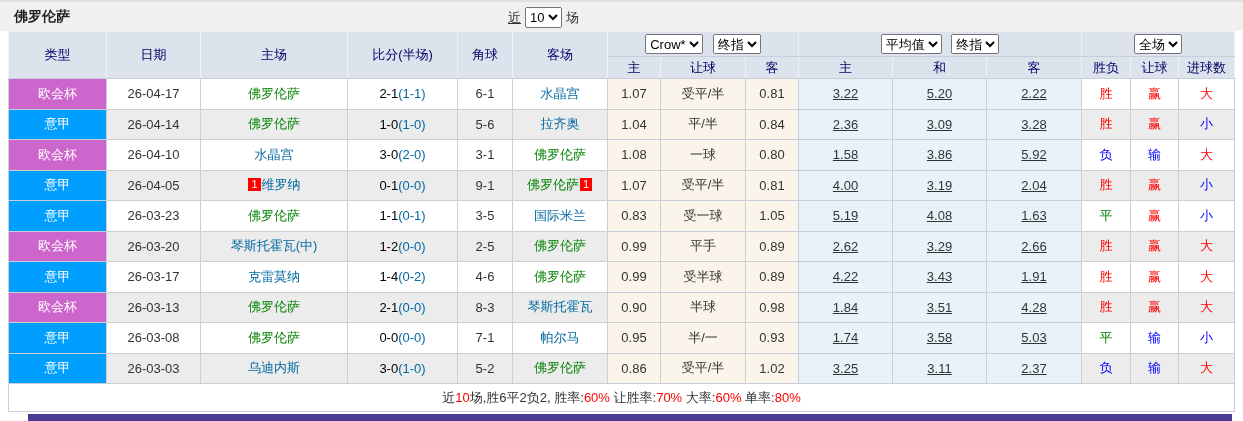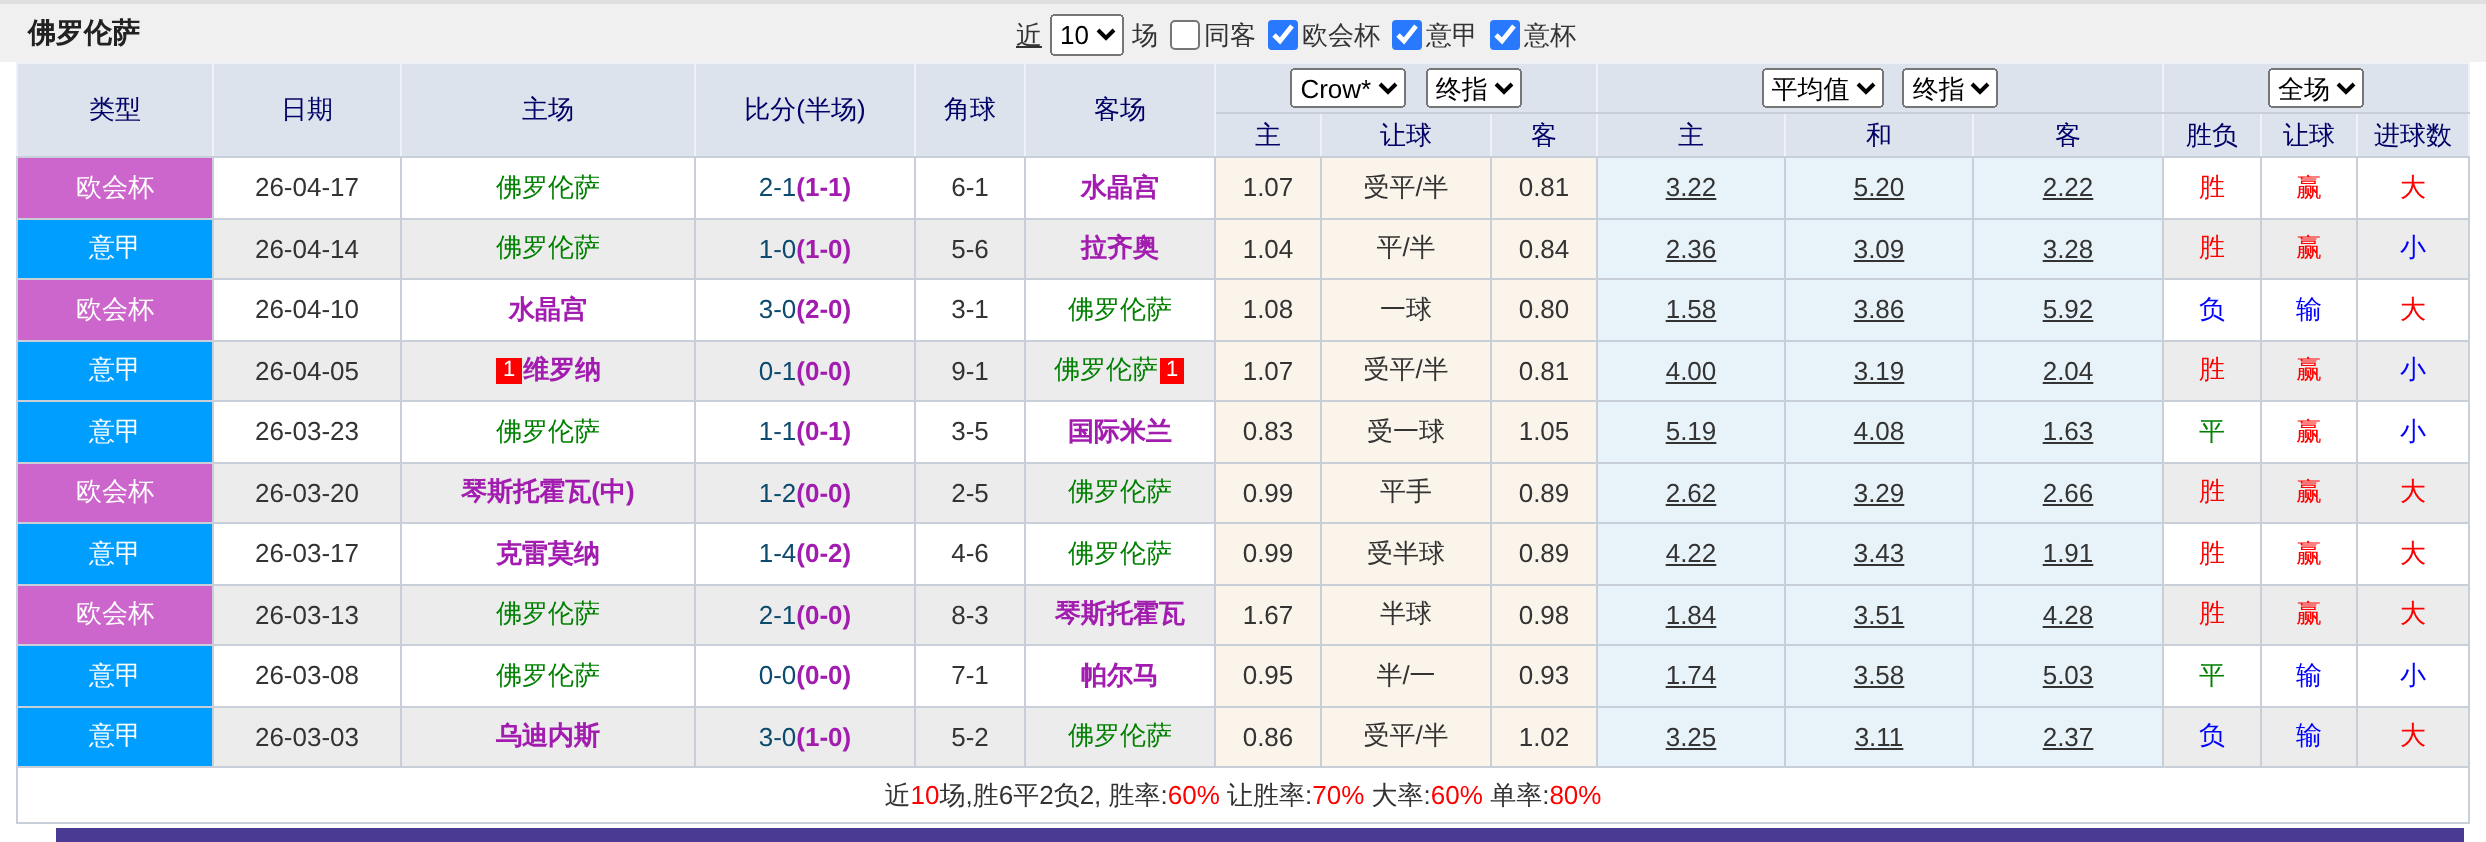--- a/index.html
+++ b/index.html
@@ -29,59 +29,41 @@
     border-color:#eef1f6; border-bottom-color:#c9cfd9; }
   thead tr.selrow th { height:25px; }
   thead tr.subrow th { height:22px; }
   thead select { font-size:13px; height:20px; margin:0 3px; }
   tbody td { height:30.5px; background:#fff; }
   tbody tr.stripe td { background:#ececec; }
   td.type { color:#fff; }
   td.odds { background:#faf4eb !important;margin-top:16px; }
   td.avg  { background:#e8f3f9 !important;text-decoration:underline; }
   .green { color:#008000; }
-  .dark  { color:#a21caf;font-weight:bold; }
+  .dark  { color:#0369a1; }
   .red-badge { display:inline-block; background:#ff0000; color:#fff;
     font-size:11px; line-height:13px; padding:0 3px; margin:0 1px;
     vertical-align:1px; }
-  .ft { color:#0c4a6e;margin-top:18px; }
+  .ft { color:#000000;margin-top:18px; }
   tfoot td { height:28px; background:#fff; font-size:13px; }
   .seg-r { color:#ff0000; } .seg-d { color:#333; }
 
   
   .bottom-bar { position:absolute; left:28px; top:414px; width:1204px;
     height:7px; background:#4a3a93; }
 </style>
 </head>
 <body>
 
 <div class="topbar">
   <span class="team-title">佛罗伦萨</span>
   <div class="controls">
     <span class="near">近</span>
     <select><option>10</option></select>
     <span>场</span>
-    <span class="cbgroup">
-        <label>
-          <input type="checkbox" style="">
-          <span>同客</span>
-        </label>
-        <label>
-          <input type="checkbox" checked="" style="">
-          <span>欧会杯</span>
-        </label>
-        <label>
-          <input type="checkbox" checked="" style="">
-          <span>意甲</span>
-        </label>
-        <label>
-          <input type="checkbox" checked="" style="">
-          <span>意杯</span>
-        </label>
-      </span>
   </div>
 </div>
 
 <table>
   <colgroup>
     <col style="width:98px">
       <col style="width:94px">
       <col style="width:147px">
     <col style="width:110px">
       <col style="width:55px">
@@ -248,21 +230,21 @@
         <td style="color: rgb(255, 0, 0);">赢</td>
         <td style="color: rgb(255, 0, 0);">大</td>
       </tr>
       <tr class="stripe">
         <td class="type" style="background: rgb(204, 102, 204);">欧会杯</td>
         <td>26-03-13</td>
         <td><span class="green">佛罗伦萨</span></td>
         <td><span class="ft">2-1</span><span class="dark">(0-0)</span></td>
         <td>8-3</td>
         <td><span class="dark">琴斯托霍瓦</span></td>
-        <td class="odds">1.67</td>
+        <td class="odds">0.90</td>
         <td class="odds">半球</td>
         <td class="odds">0.98</td>
         <td class="avg">1.84</td>
         <td class="avg">3.51</td>
         <td class="avg">4.28</td>
         <td style="color: rgb(255, 0, 0);">胜</td>
         <td style="color: rgb(255, 0, 0);">赢</td>
         <td style="color: rgb(255, 0, 0);">大</td>
       </tr>
       <tr>

